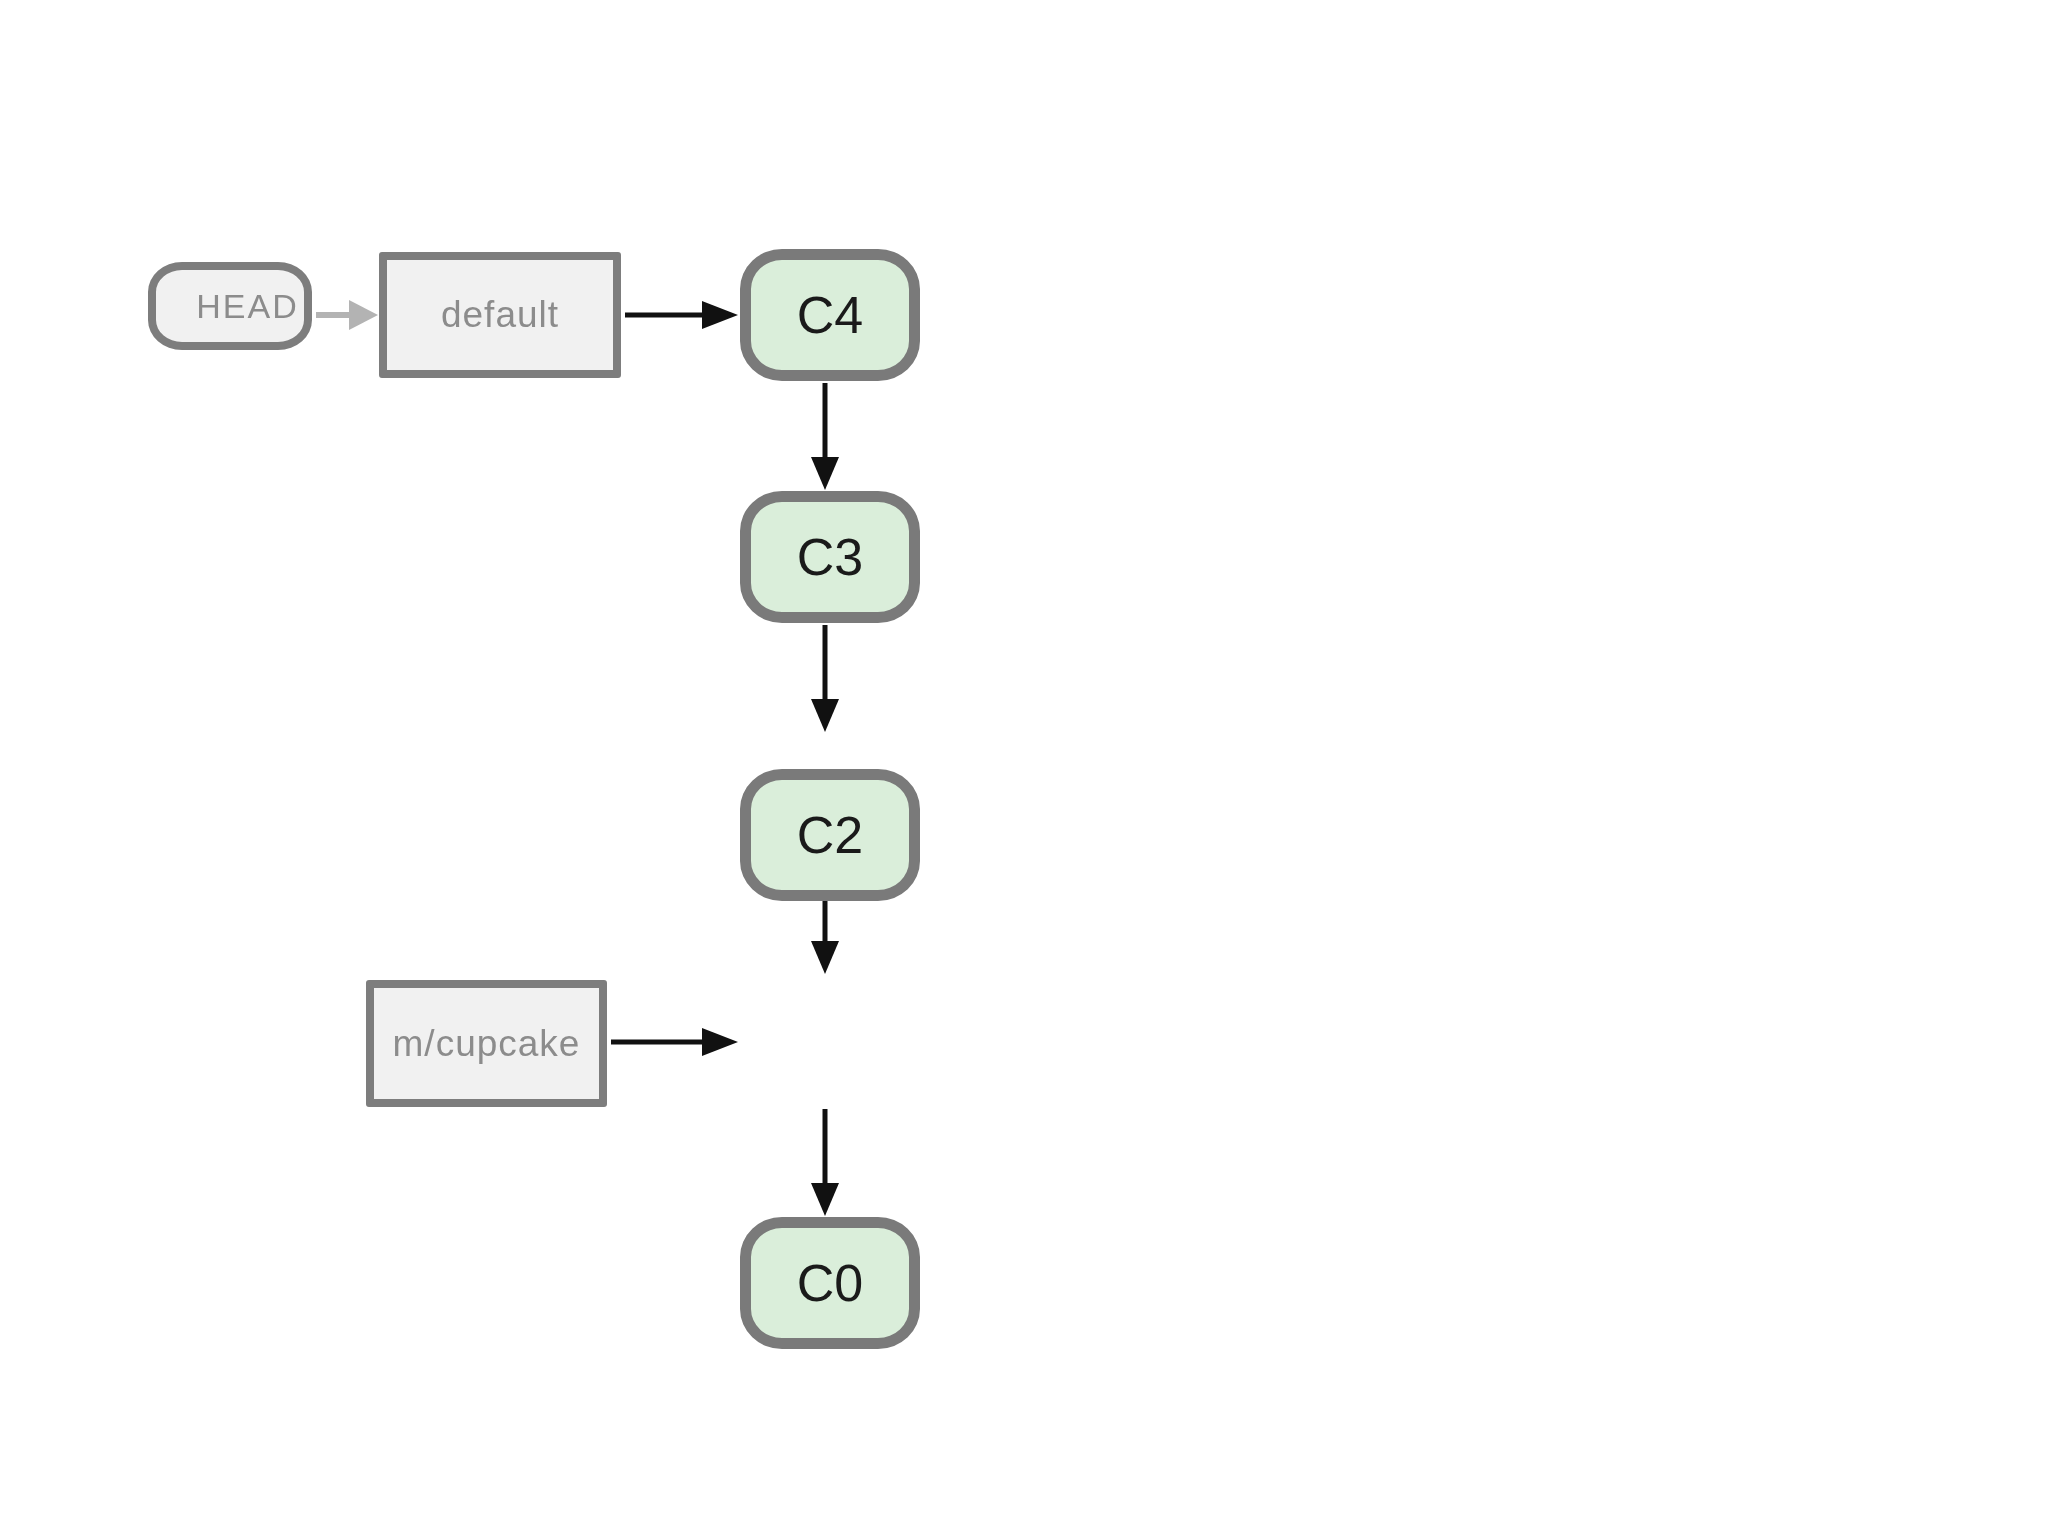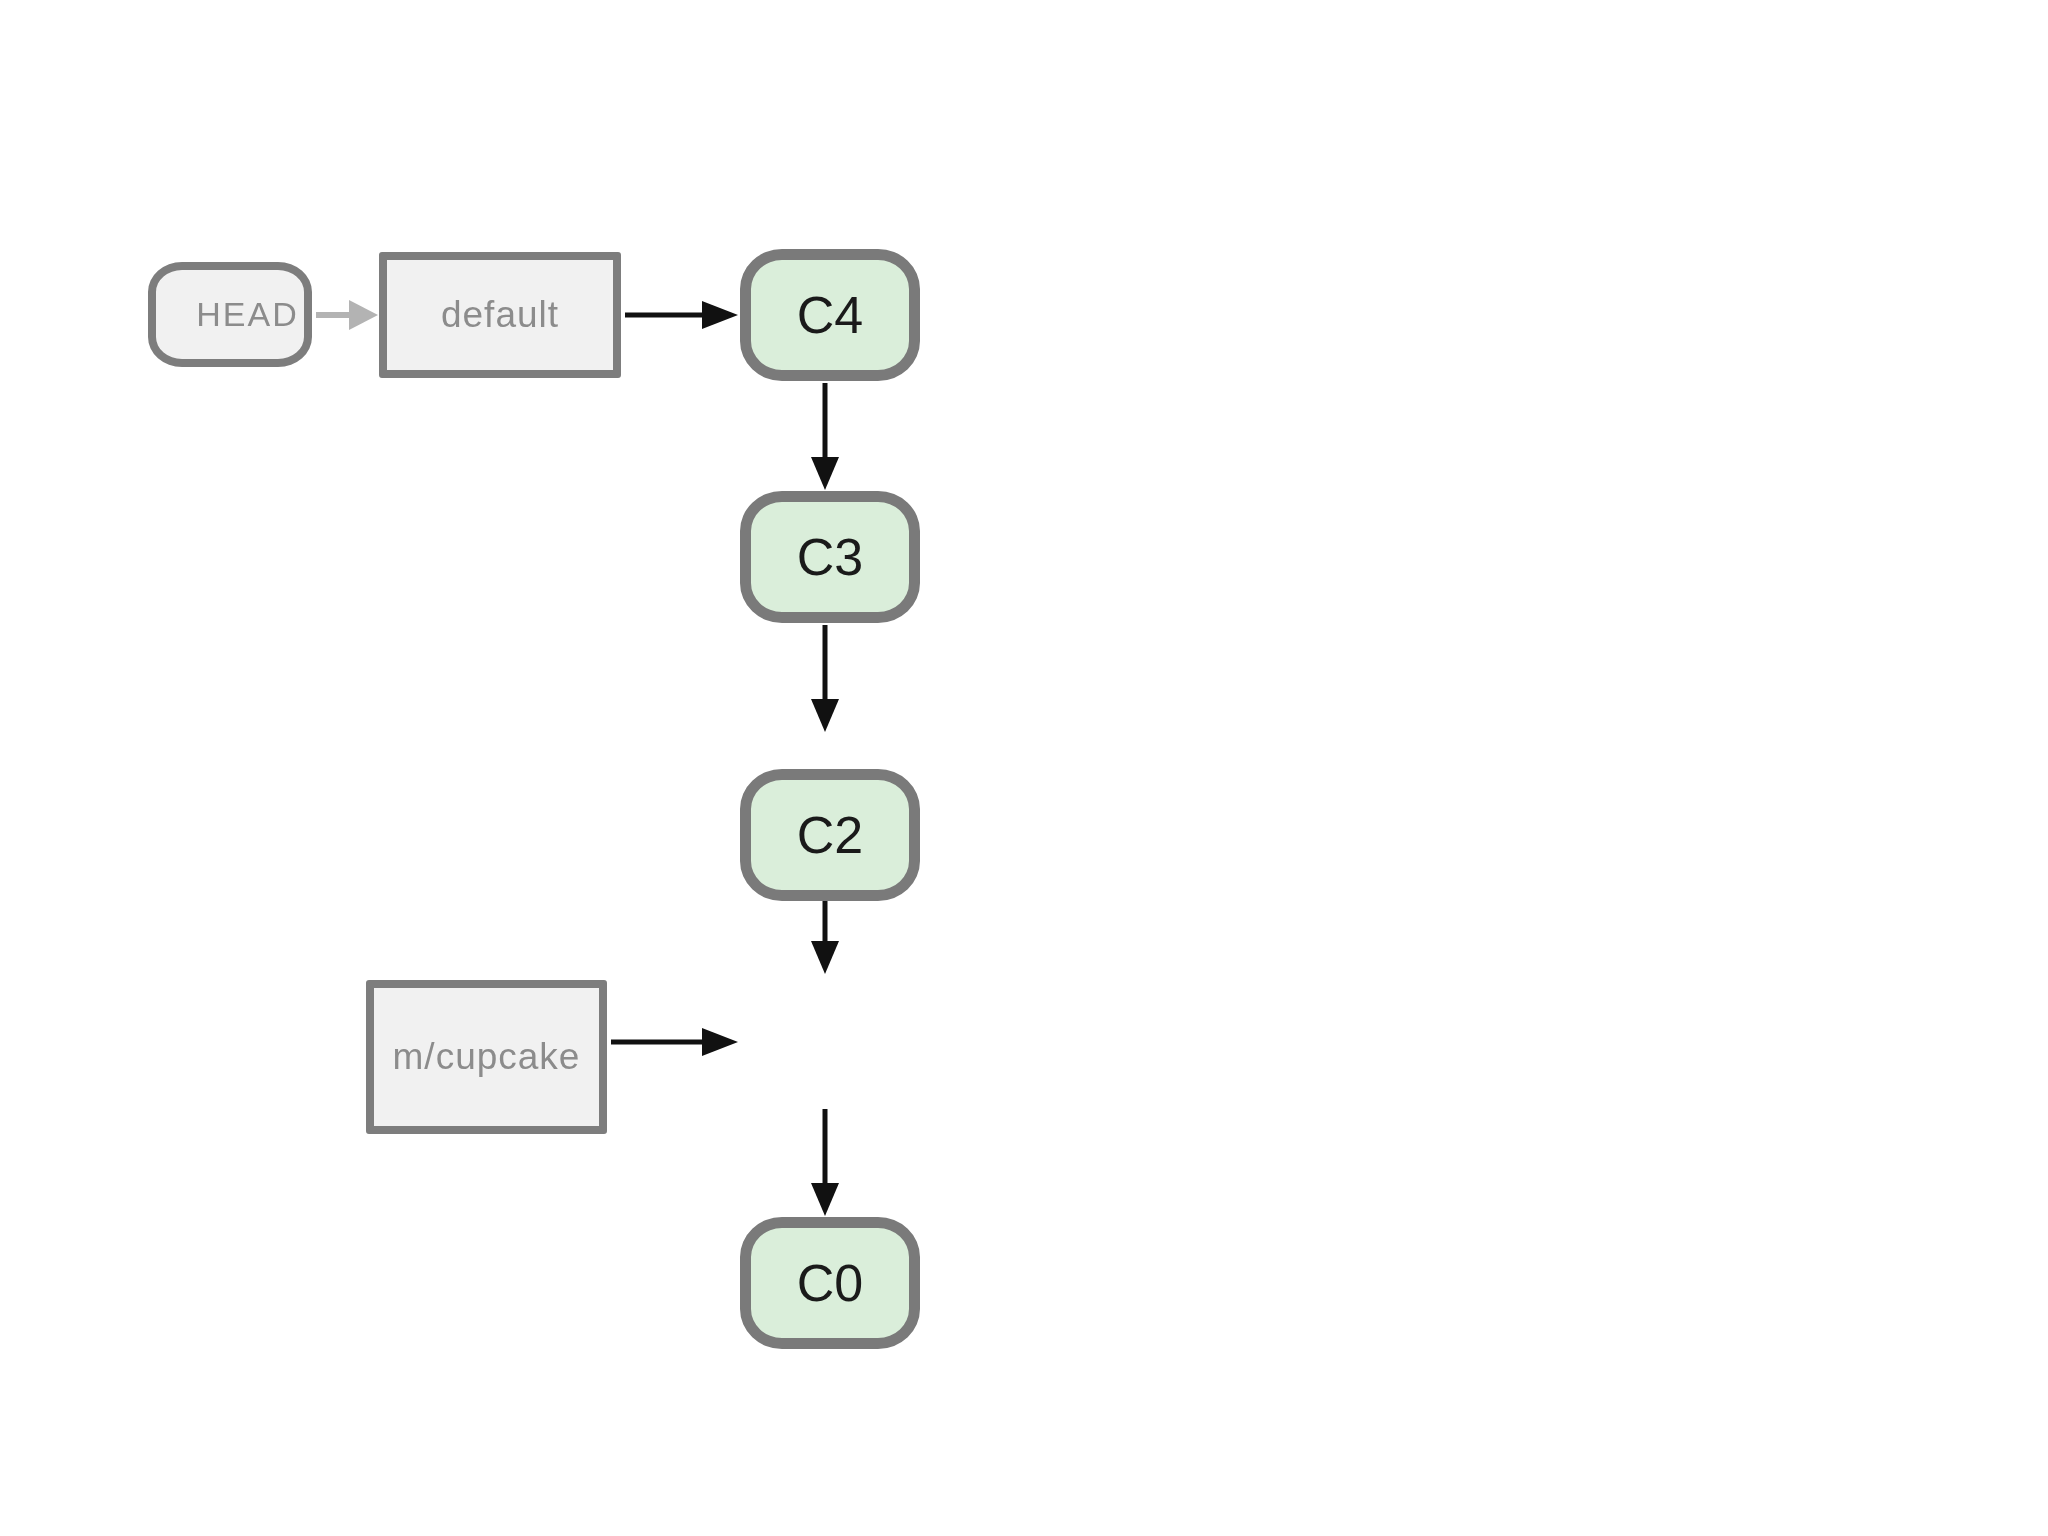--- a/index.html
+++ b/index.html
@@ -43,39 +43,39 @@
     font-size: 52px;
   }
   .commit-c4 { top: 249px; }
   .commit-c3 { top: 491px; }
   .commit-c2 { top: 769px; }
   .commit-c1 { top: 975px; }
   .commit-c0 { top: 1217px; justify-content: center; }
 
   .head-node {
     left: 148px; top: 262px;
-    width: 164px; height: 105px;
+    width: 164px; height: 88px;
     background: var(--ref-fill, #f1f1f1);
     border: 8px solid var(--ref-border, #7d7d7d);
     border-radius: 34px / 30px;
     color: var(--ref-text, #8c8c8c);
     font-size: 34px;
     letter-spacing: 2px;
     padding-left: 35px;
   }
   .branch-box {
     background: var(--ref-fill, #f1f1f1);
     border: 8px solid var(--ref-border, #7d7d7d);
     border-radius: 3px;
     color: var(--ref-text, #8c8c8c);
     font-size: 37px;
     letter-spacing: 1px;
   }
   .branch-default { left: 379px; top: 252px; width: 242px; height: 126px; }
-  .branch-cupcake { left: 366px; top: 980px; width: 241px; height: 154px; }
+  .branch-cupcake { left: 366px; top: 980px; width: 241px; height: 127px; }
 </style>
 </head>
 <body>
 
 <div class="canvas">
 
   <svg class="arrow-layer" viewBox="0 0 2048 1536">
 
     <g class="edge-gray">
       <line x1="316" y1="315" x2="351" y2="315"></line>

